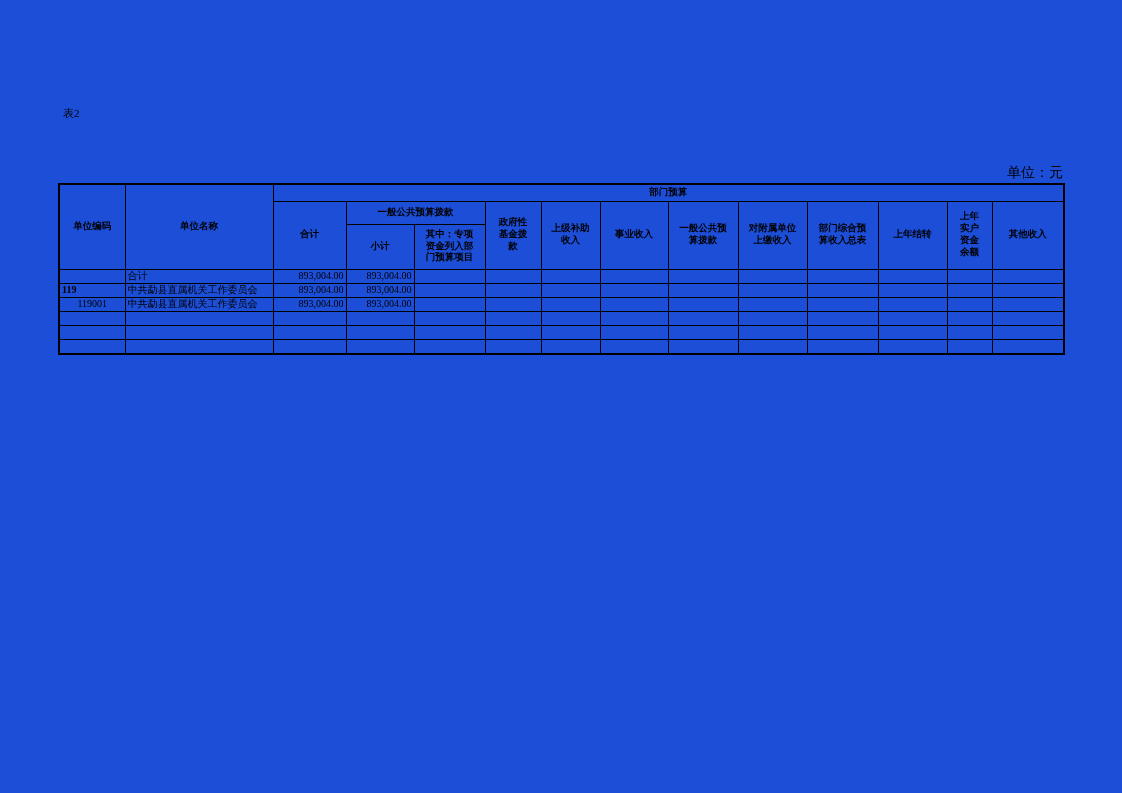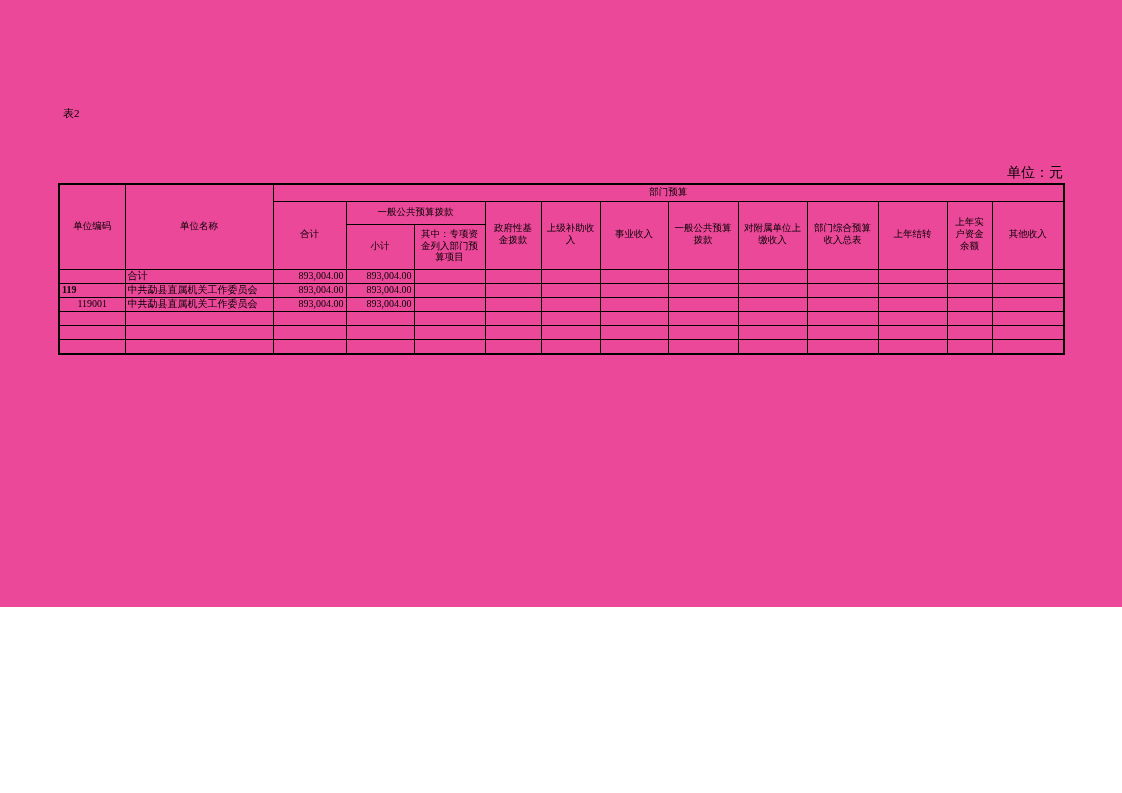--- a/index.html
+++ b/index.html
@@ -8,22 +8,22 @@
     background: #ffffff;
     width: 1122px;
     height: 793px;
     font-family: "Liberation Serif", "DejaVu Serif", serif;
     color: #000;
     position: relative;
   }
   .page {
     position: relative;
     width: 1122px;
-    height: 607px;
-    background: #ec4899;
+    height: 793px;
+    background: #1d4ed8;
     overflow: hidden;
   }
   .table-label {
     position: absolute;
     left: 63px;
     top: 106px;
     font-size: 11px;
   }
   .doc-title {
     position: absolute;
@@ -53,25 +53,25 @@
     border-collapse: collapse;
     table-layout: fixed;
     border: 2px solid #000;
   }
   table.budget th, table.budget td {
     border: 1px solid #000;
     overflow: hidden;
     vertical-align: middle;
   }
   table.budget th {
-    font-weight: normal;
+    font-weight: bold;
     font-size: 9.5px;
     line-height: 1.25;
     text-align: center;
-    padding: 0 4px;
+    padding: 0 10px;
   }
   tr.hrow1 { height: 17px; }
   tr.hrow2 { height: 23px; }
   tr.hrow3 { height: 45px; }
   table.budget td {
     height: 13px;
     font-size: 10px;
     line-height: 12px;
     padding: 0 2px;
     white-space: nowrap;

